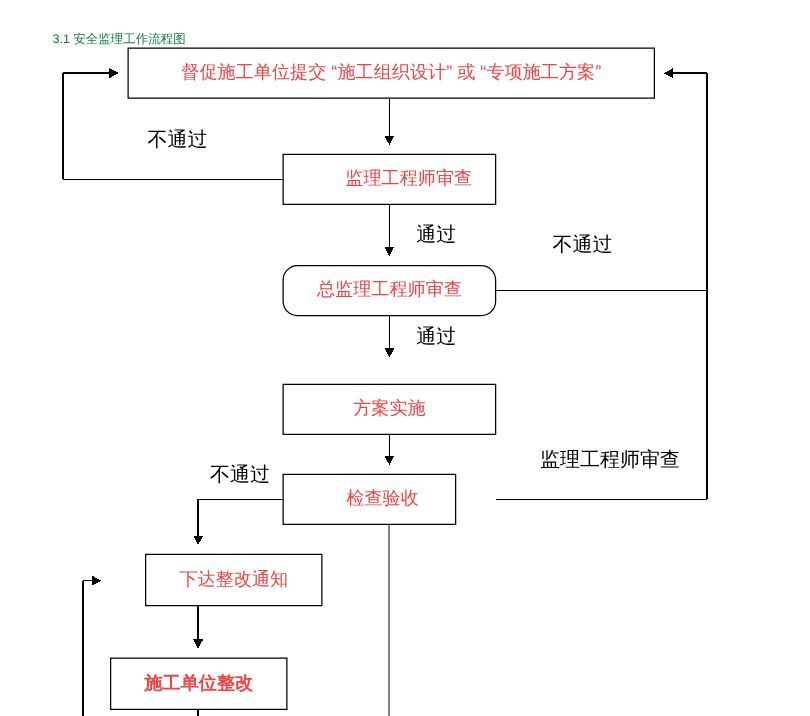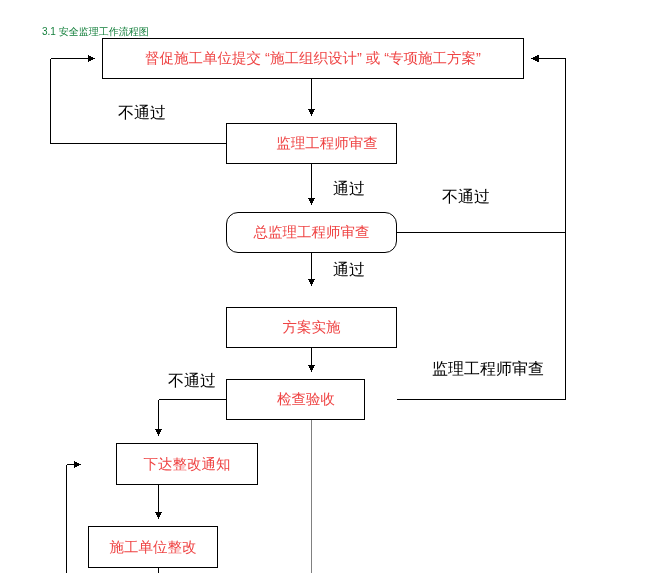--- a/index.html
+++ b/index.html
@@ -52,21 +52,21 @@
     white-space: nowrap;
     color: #ef4444;
   }
 
   #node-submit-plan   { left: 102px; top: 38px;  width: 422px; height: 41px; }
   #node-eng-review    { left: 226px; top: 123px; width: 171px; height: 41px; padding-left: 31px; }
   #node-chief-review  { left: 226px; top: 212px; width: 171px; height: 41px; border-radius: 12px; }
   #node-plan-exec     { left: 226px; top: 307px; width: 171px; height: 41px; }
   #node-inspection    { left: 226px; top: 379px; width: 139px; height: 41px; padding-left: 21px; }
   #node-notice        { left: 88px;  top: 443px; width: 142px; height: 42px; margin-left: 28px; }
-  #node-contractor-fix{ left: 88px;  top: 526px; width: 130px; height: 42px; }
+  #node-contractor-fix{ left: 88px;  top: 526px; width: 142px; height: 42px; font-weight: bold; }
 
   
   .edge-label {
     position: absolute;
     font-size: 16px;
     line-height: 18px;
     white-space: nowrap;
     color: #000;
     background: transparent;
   }

